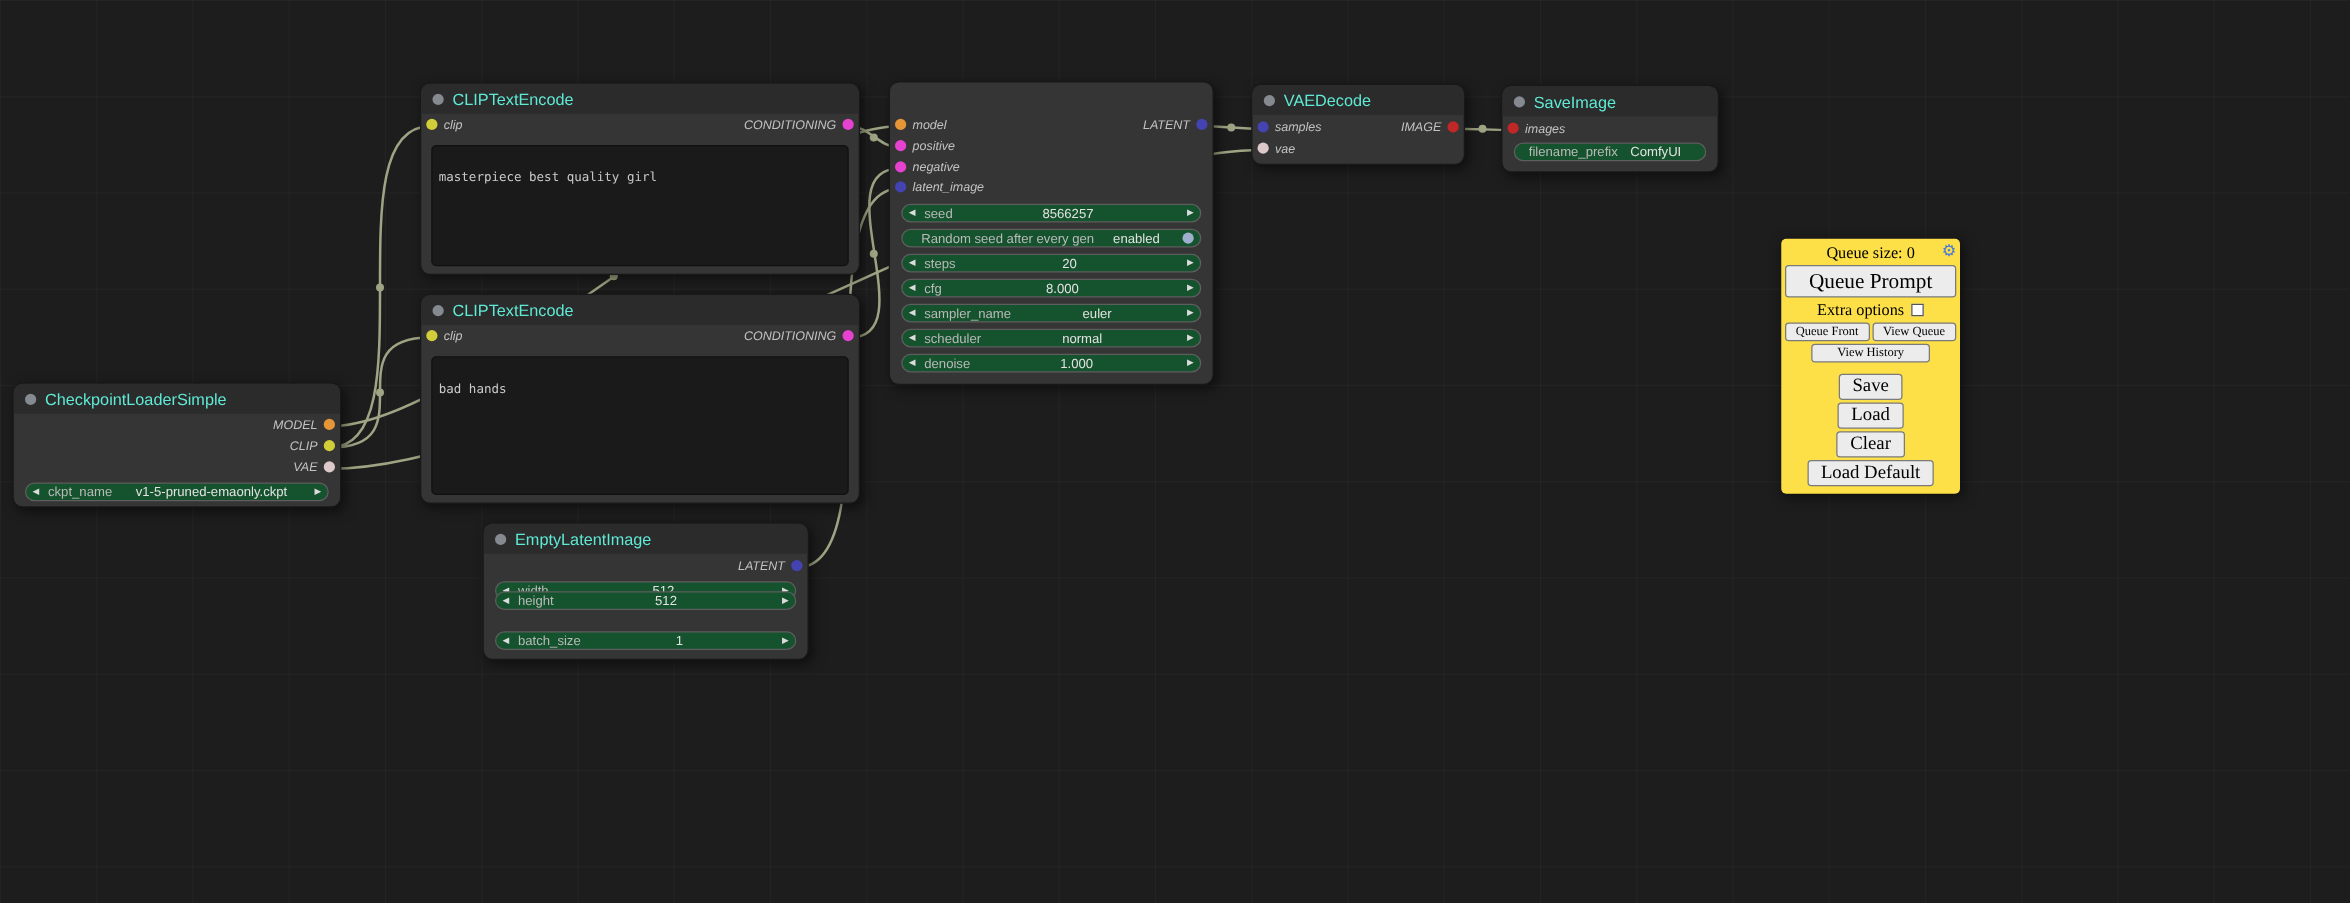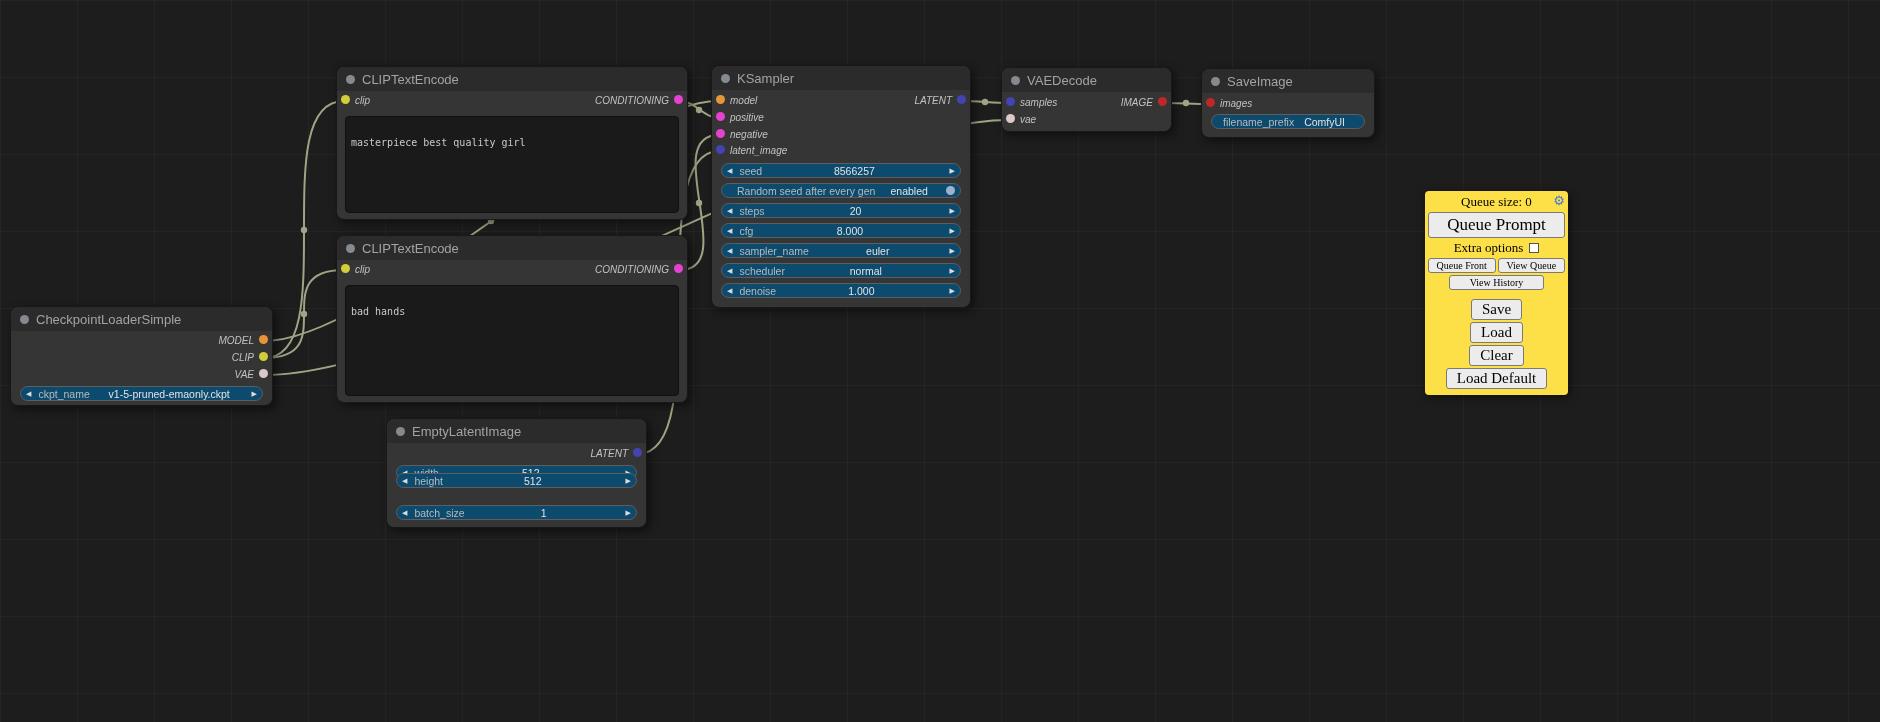--- a/index.html
+++ b/index.html
@@ -21,39 +21,39 @@
 
   
   .node {
     position:absolute; z-index:2;
     background:#353535; border:1px solid #181818; border-radius:8px;
     box-shadow:3px 3px 9px rgba(0,0,0,.5);
   }
   .node-title {
     height:24px; background:#2b2b2b; border-radius:7px 7px 0 0;
     display:flex; align-items:center; gap:7px; padding:0 9px;
-    color:#a3a3a3; font-size:13px; white-space:nowrap;
+    color:#5eead4; font-size:13px; white-space:nowrap;
   }
   .tdot { width:9px; height:9px; border-radius:50%; background:#858a90; flex:0 0 auto; }
 
   .slot { position:absolute; height:14px; display:flex; align-items:flex-start; gap:5px;
           color:#c2c2c2; font-size:10px; white-space:nowrap;font-style:italic; }
   .slot.in  { left:4px; }
   .slot.out { right:4px; }
   .dot { width:9px; height:9px; border-radius:50%; flex:0 0 auto; }
   .dot.model        { background:var(--model); }
   .dot.clip         { background:var(--clip); }
   .dot.vae          { background:var(--vae); }
   .dot.conditioning { background:var(--conditioning); }
   .dot.latent       { background:var(--latent); }
   .dot.image        { background:var(--image); }
 
   .widget {
     position:absolute; left:9px; right:9px; height:15px;
-    background:#0c4a6e; border:1px solid #5e5e5e; border-radius:8px;
+    background:#14532d; border:1px solid #5e5e5e; border-radius:8px;
     display:flex; align-items:center; gap:4px; padding:0 5px;
     font-size:10.5px; color:#b9b9b9; white-space:nowrap;
   }
   .widget .arrow { font-size:7px; color:#dcdcdc; line-height:1; flex:0 0 auto; }
   .widget .wlabel { flex:0 0 auto; margin-left:3px; }
   .widget .wvalue { flex:1 1 auto; text-align:center; margin-right:3px; color:#e2e2e2; overflow:hidden; }
   .toggle-dot { width:9px; height:9px; border-radius:50%; background:var(--toggle); flex:0 0 auto; }
 
   .textbox {
     position:absolute; left:8px; right:8px;
@@ -161,24 +161,20 @@
     <span>clip</span>
   </div>
   <div class="slot out" style="top:28px">
     <span>CONDITIONING</span>
     <span class="dot conditioning"></span>
   </div>
   <div class="textbox" style="top:49px;height:111px">bad hands</div>
 </div>
 
 <div class="node" style="left:711px;top:65px;width:260px;height:243px">
-  <div class="node-title">
-    <span class="tdot"></span>
-    <span>KSampler</span>
-  </div>
   <div class="slot in" style="top:29px">
     <span class="dot model"></span>
     <span>model</span>
   </div>
   <div class="slot in" style="top:46px">
     <span class="dot conditioning"></span>
     <span>positive</span>
   </div>
   <div class="slot in" style="top:63px">
     <span class="dot conditioning"></span>

